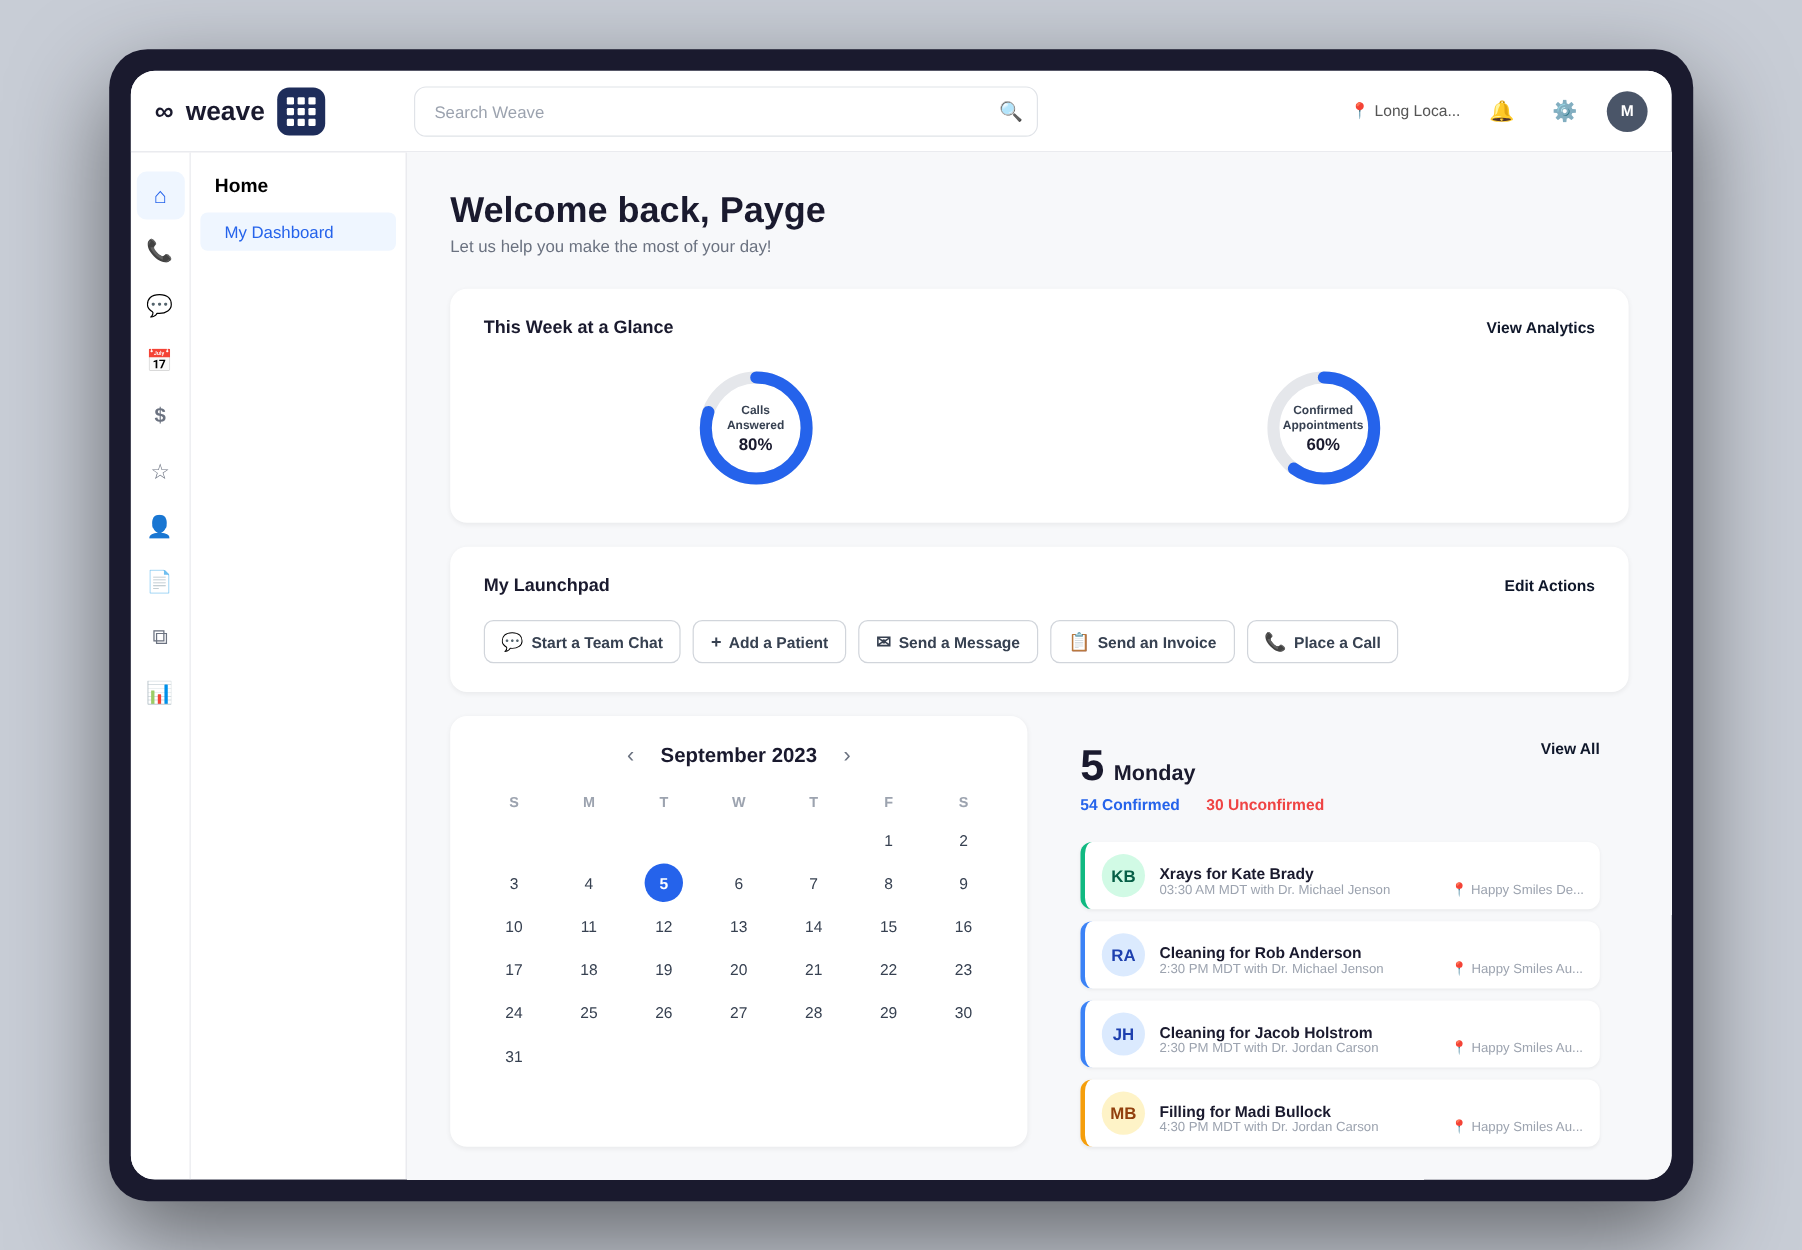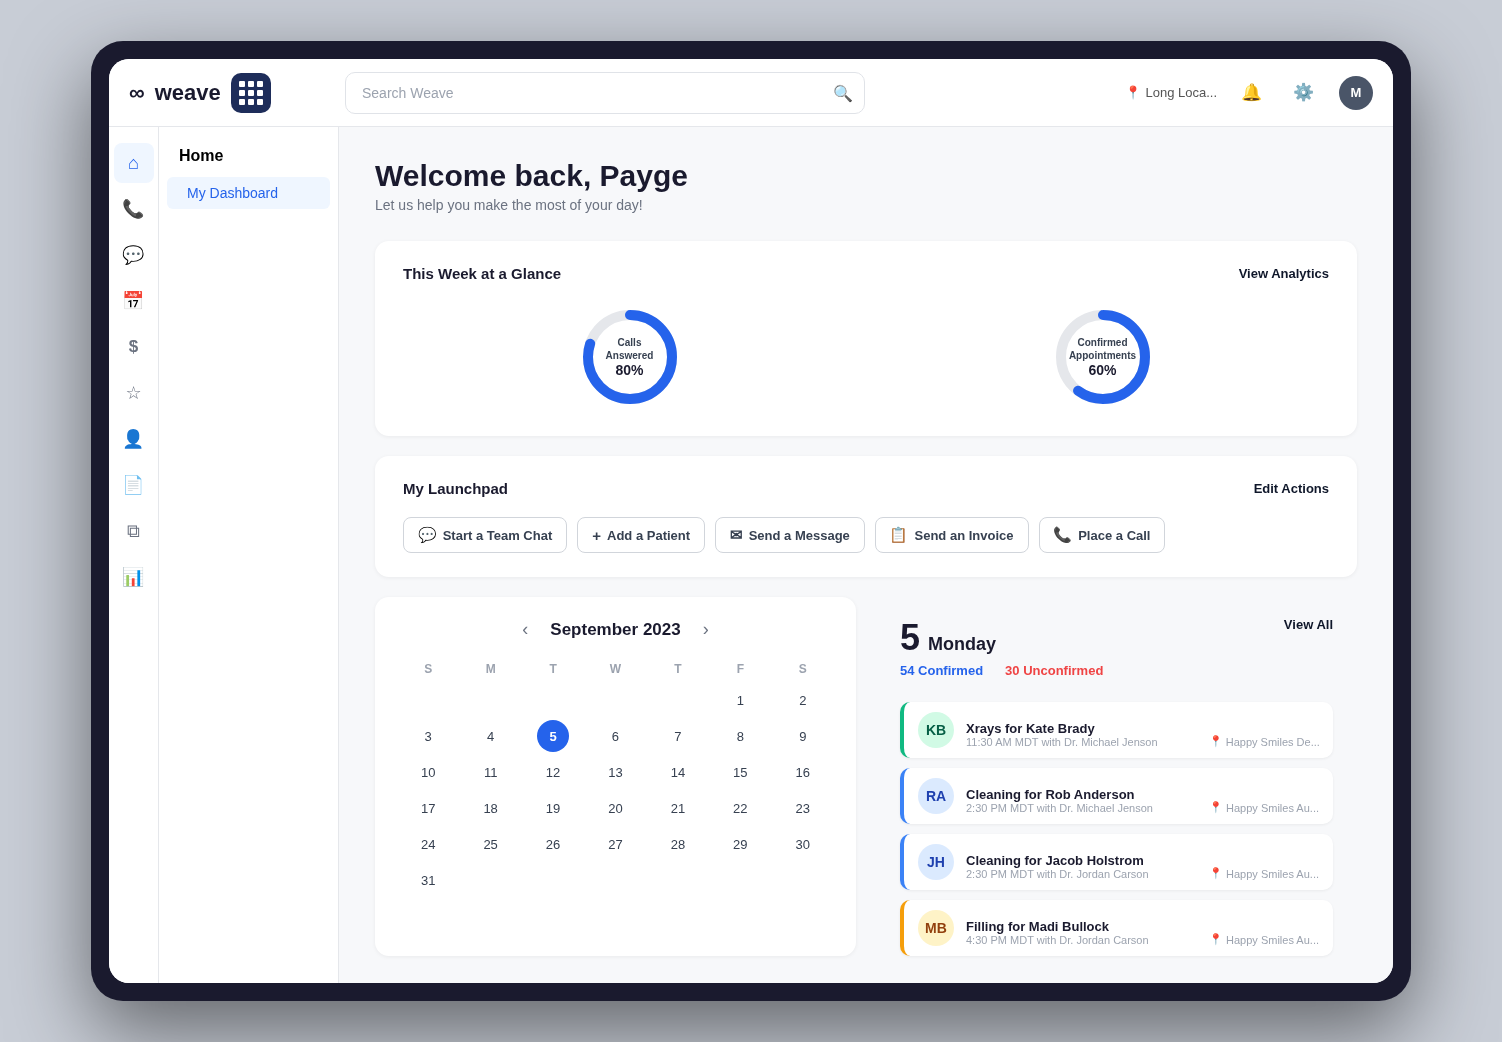--- a/index.html
+++ b/index.html
@@ -631,21 +631,21 @@
                   <span class="badge-unconfirmed">30 Unconfirmed</span>
                 </div>
               </div>
               <a class="link-blue">View All</a>
             </div>
             <div class="appt-list">
               <div class="appt-item green">
                 <div class="appt-avatar" style="background:#d1fae5;color:#065f46;">KB</div>
                 <div class="appt-info">
                   <div class="appt-name">Xrays for Kate Brady</div>
-                  <div class="appt-time">11:30 AM MDT with Dr. Michael Jenson</div>
+                  <div class="appt-time">03:30 AM MDT with Dr. Michael Jenson</div>
                 </div>
                 <div class="appt-location">
                   <span>📍</span>
                   <span>Happy Smiles De...</span>
                 </div>
               </div>
               <div class="appt-item blue">
                 <div class="appt-avatar" style="background:#dbeafe;color:#1e40af;">RA</div>
                 <div class="appt-info">
                   <div class="appt-name">Cleaning for Rob Anderson</div>

